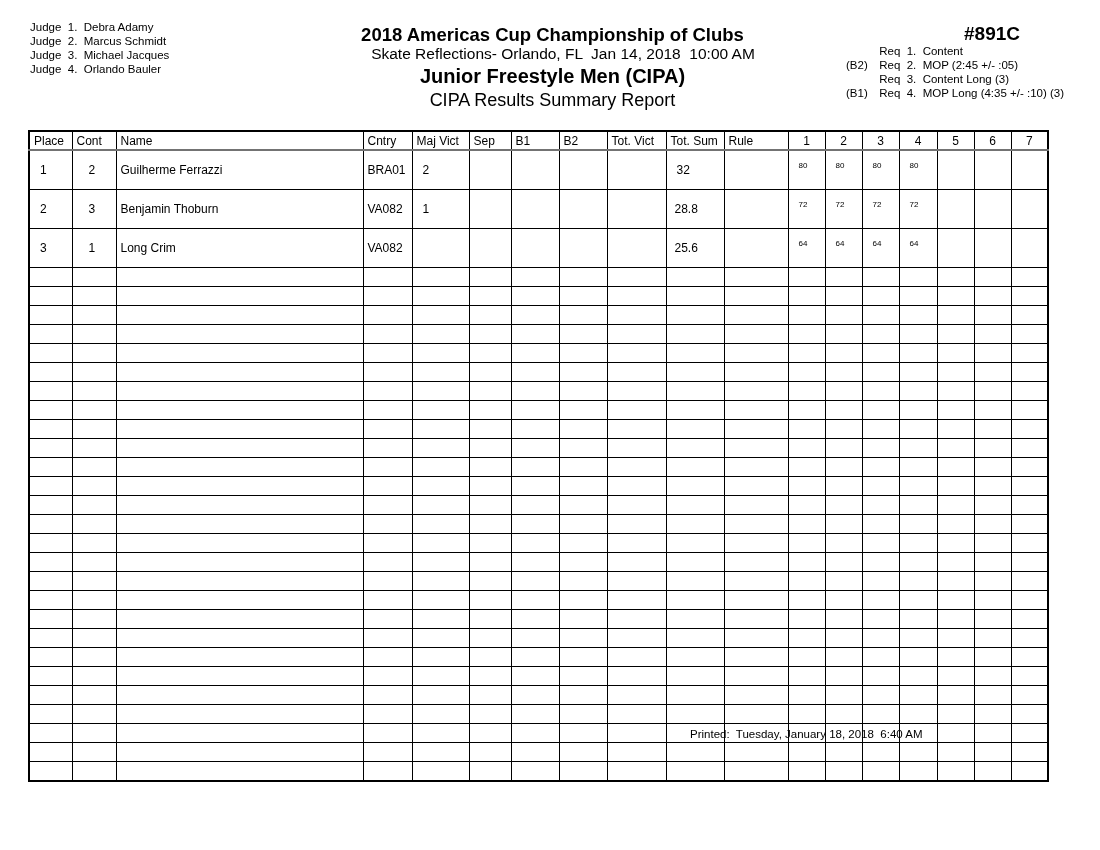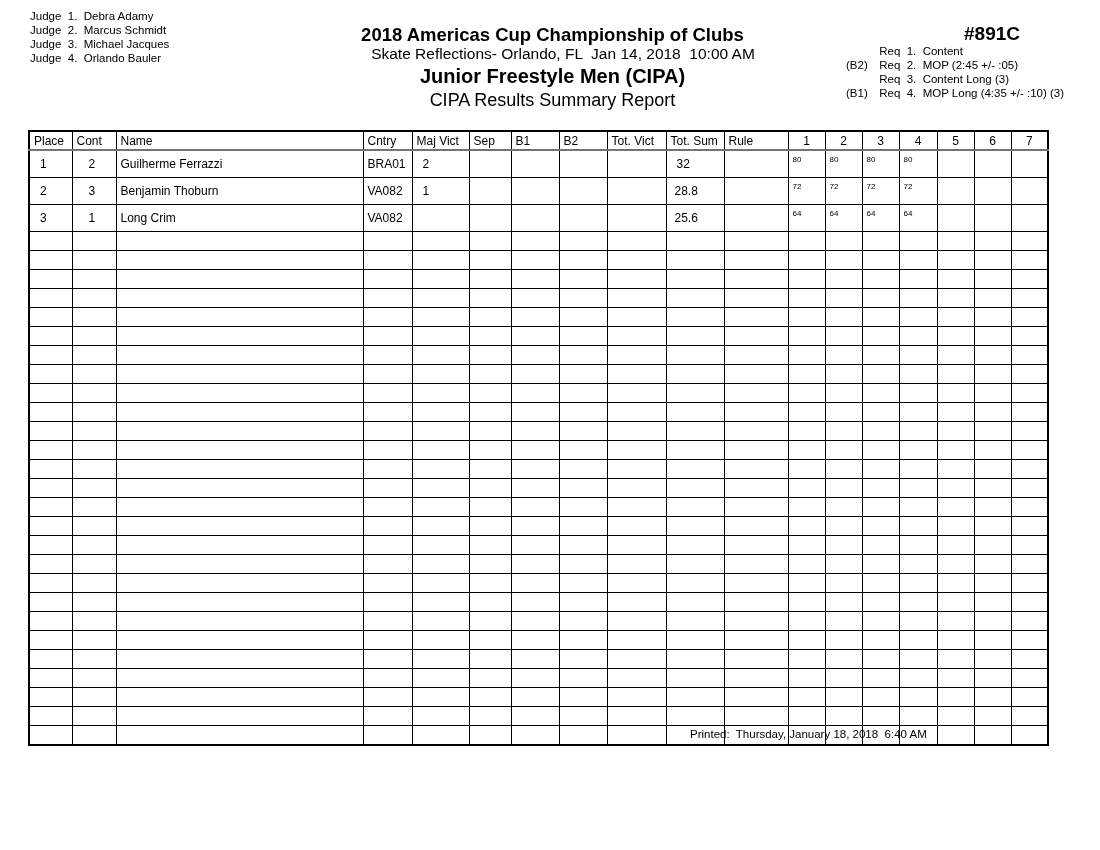--- a/index.html
+++ b/index.html
@@ -1,33 +1,33 @@
 <!DOCTYPE html>
 <html><head>
 <meta charset="utf-8">
 <style>
   html, body { margin:0; padding:0; background:#ffffff; }
   body { width:1100px; height:850px; position:relative; overflow:hidden; font-family:"Liberation Sans", sans-serif; color:#000; }
   .abs { position:absolute; }
-  .judges { left:30px; top:9px; font-size:11.5px; line-height:14px; }
+  .judges { left:30px; top:20px; font-size:11.5px; line-height:14px; }
   .judges .row { white-space:pre; }
   .title { left:0; width:1105px; text-align:center; top:24px; font-size:18.5px; font-weight:bold; }
   .subtitle { left:0; width:1086px; text-align:center; top:45px; font-size:15.5px; }
   .event { left:0; width:1105px; text-align:center; top:65px; font-size:20px; font-weight:bold; }
   .report { left:0; width:1105px; text-align:center; top:90px; font-size:18px; }
   .code { left:964px; top:23px; font-size:19px; font-weight:bold; }
   .reqs { left:846px; top:44px; font-size:11.5px; line-height:14px; }
   .reqs .r { white-space:pre; }
   .reqs .pre { display:inline-block; width:30px; }
   table.grid { position:absolute; left:28px; top:130px; border-collapse:collapse; table-layout:fixed; }
   table.grid th, table.grid td { border:1px solid #000; padding:0 0 0 4px; height:18px; font-size:12px; font-weight:normal; text-align:left; vertical-align:middle; white-space:nowrap; overflow:hidden; }
   table.grid thead th { border-bottom:2px solid #737373; height:17px; }
   table.grid { border:2px solid #000; }
   table.grid th.c, table.grid td.c { text-align:center; padding:0; }
-  td.judge { font-size:8px !important; text-align:center; padding:4px !important; vertical-align:top !important; }
+  td.judge { font-size:8px !important; text-align:center; padding:10px !important; vertical-align:top !important; }
   td.pl { padding-left:10px !important; }
   td.ct { padding-left:16px !important; }
   td.mv { padding-left:10px !important; }
   td.ts { padding-left:8px !important; }
   td.ts.first { padding-left:10px !important; }
   .printed { left:690px; top:728px; font-size:11.5px; }
 </style>
 </head>
 <body>
 
@@ -691,13 +691,13 @@
         <td></td>
         <td></td>
         <td></td>
         <td></td>
         <td></td>
         <td></td>
       </tr>
     </tbody>
 </table>
 
-<div class="abs printed" style="white-space:pre;">Printed:  Thursday, January 18, 2018  6:40 AM</div>
+<div class="abs printed" style="white-space:pre;">Printed:  Tuesday, January 18, 2018  6:40 AM</div>
 
 </body></html>

